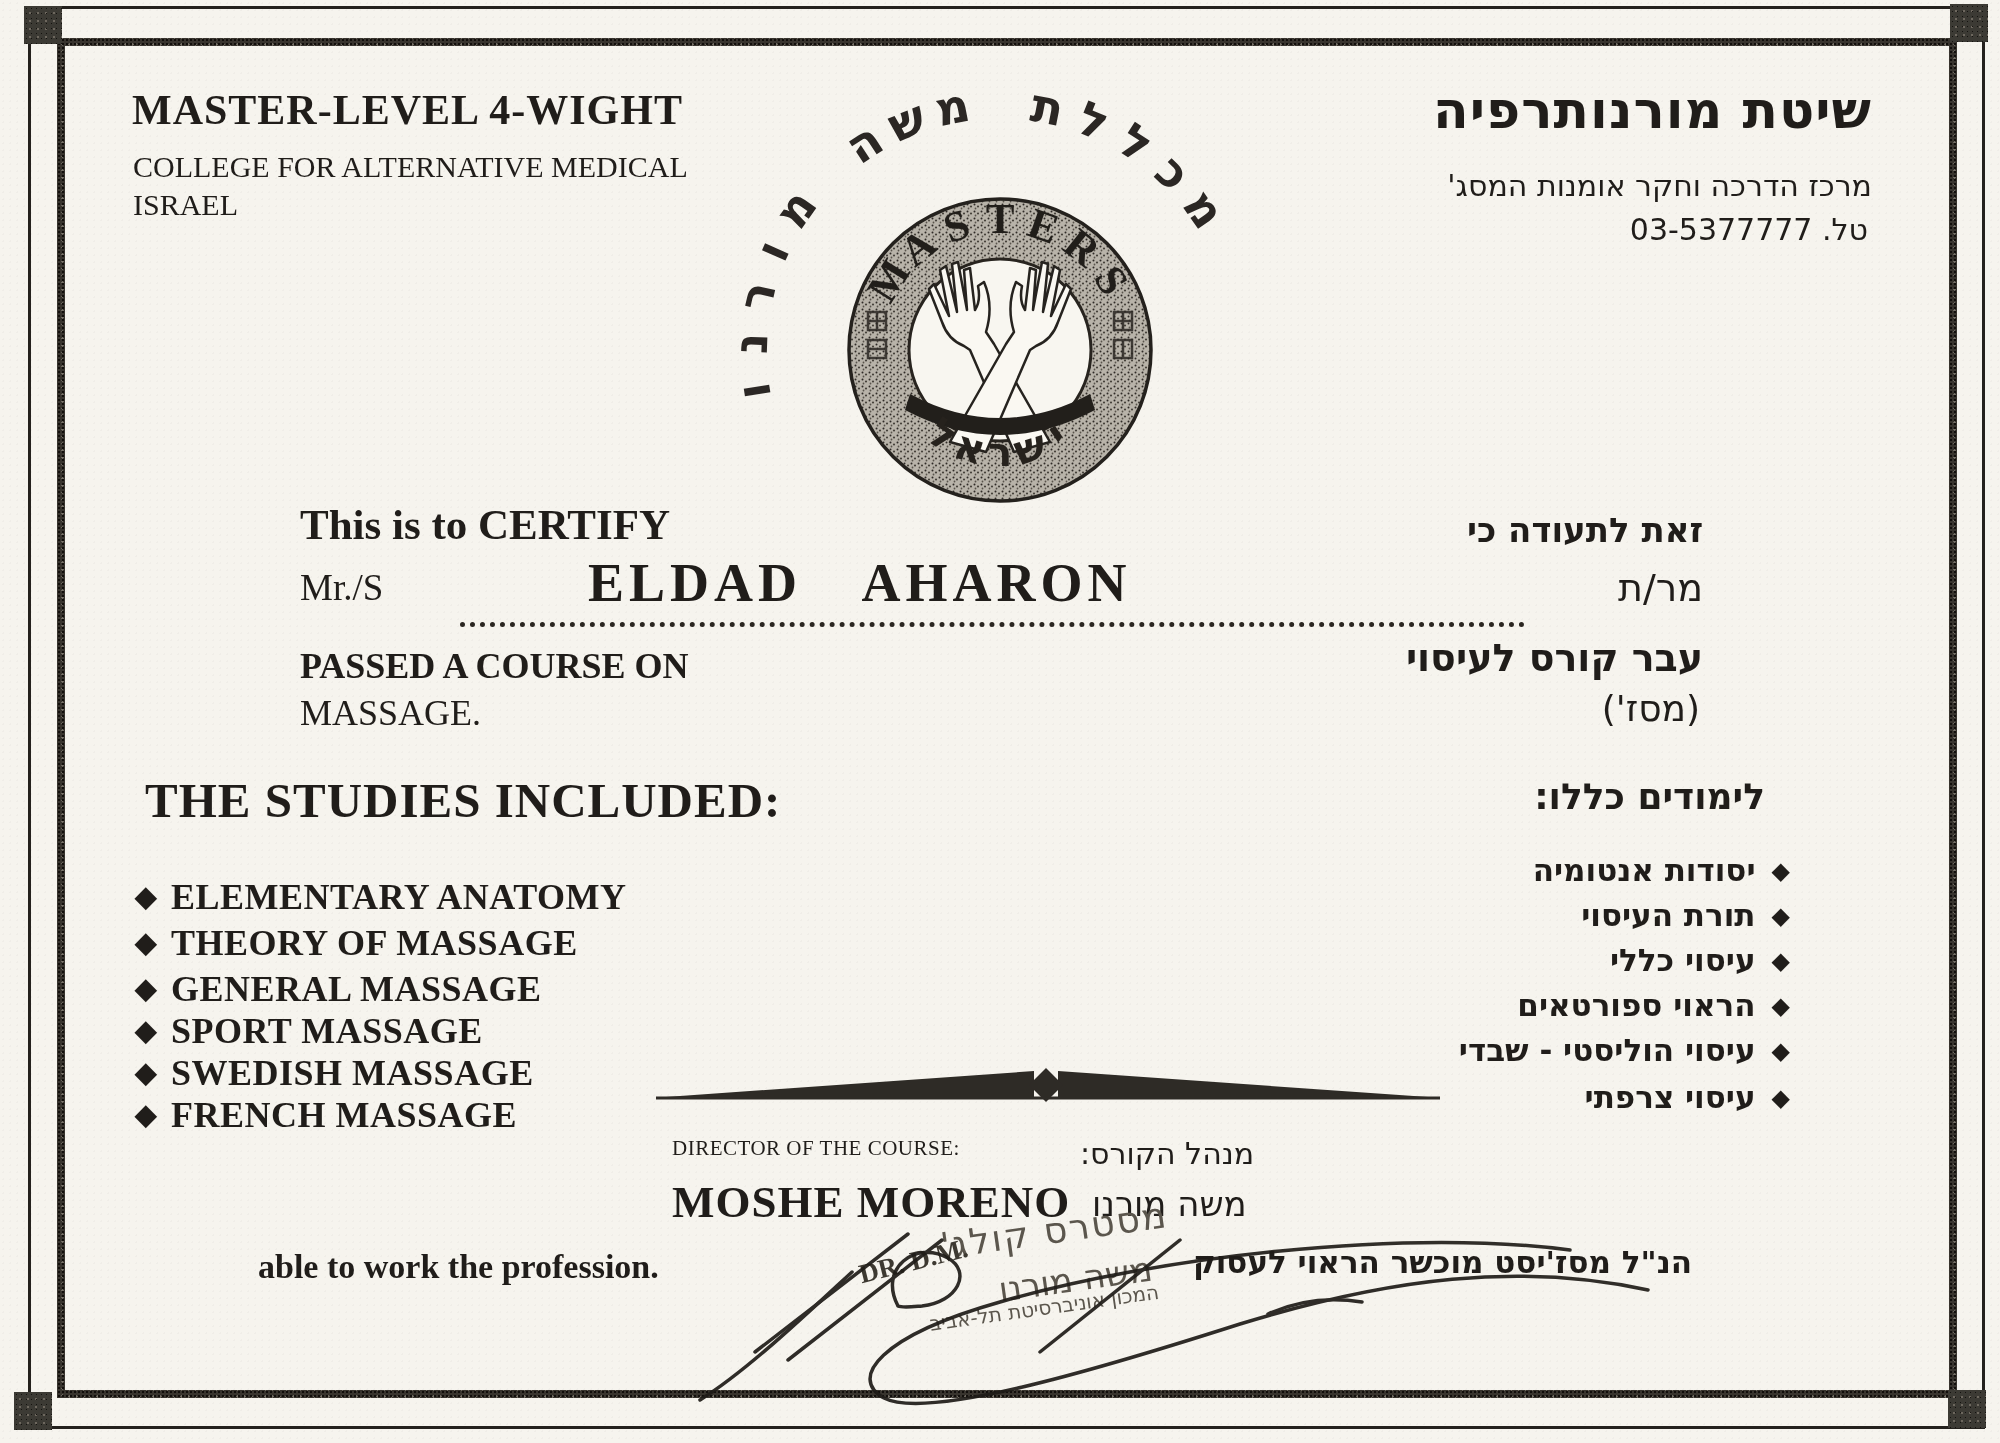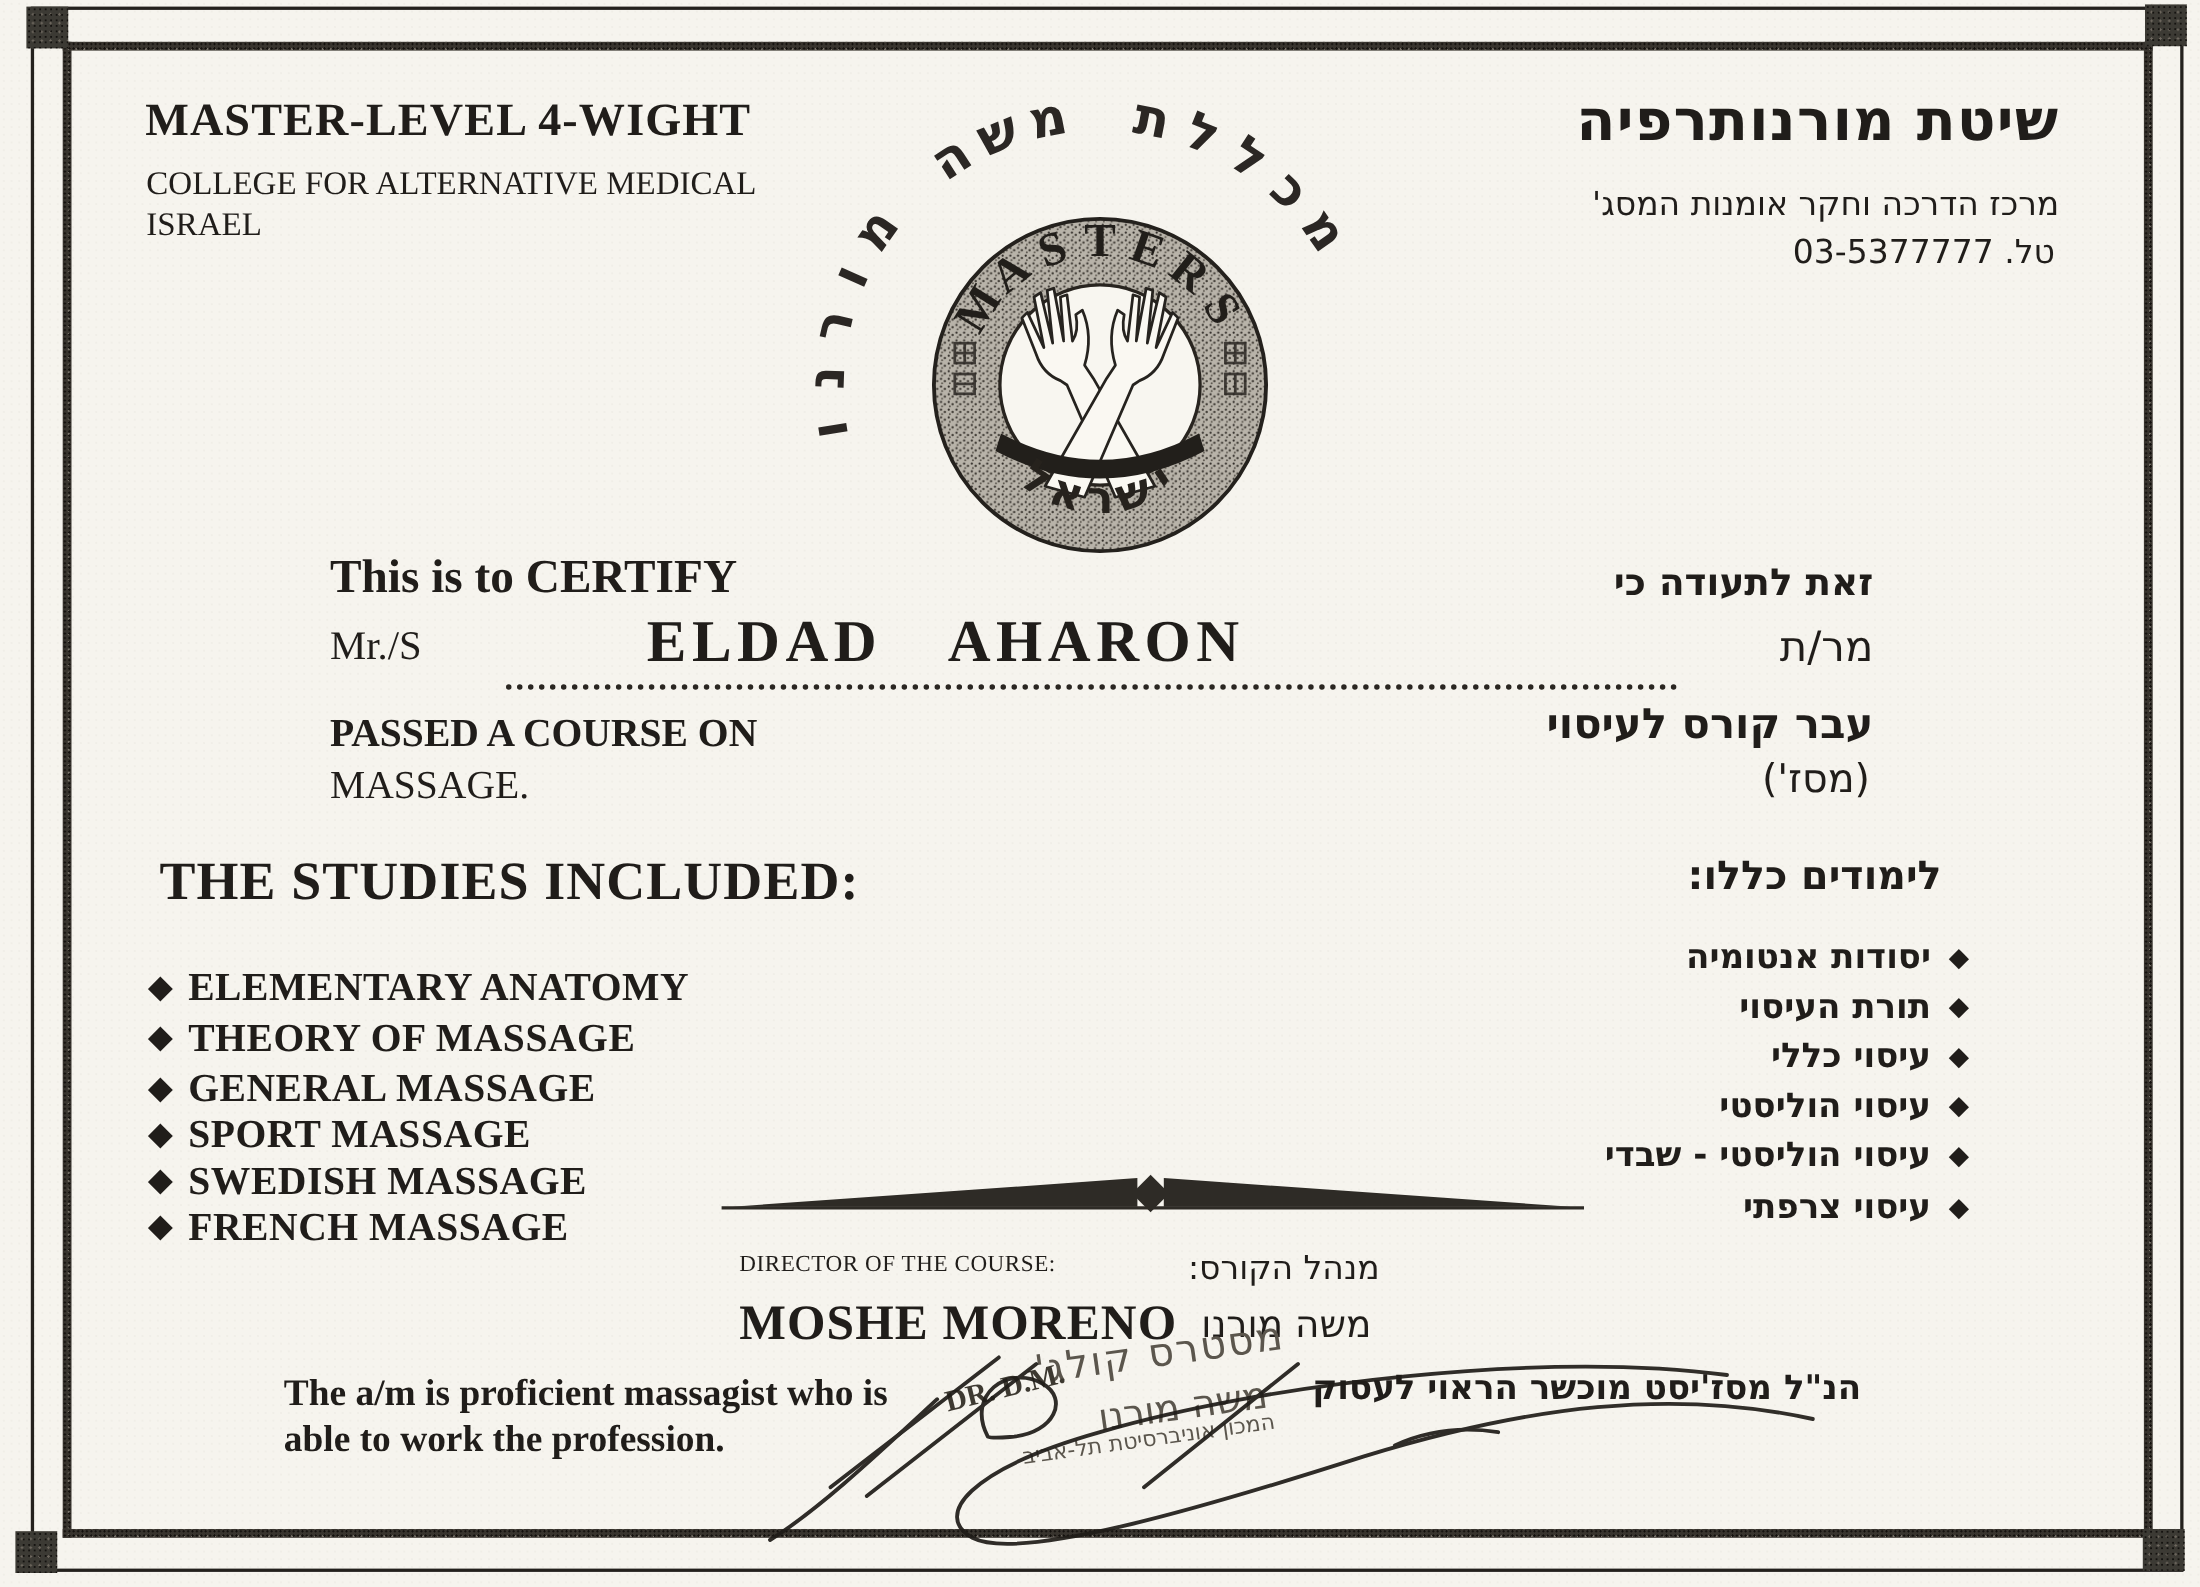--- a/index.html
+++ b/index.html
@@ -107,31 +107,30 @@
 <div class="en-item" style="top:876px"><span class="blt">◆</span><span>ELEMENTARY ANATOMY</span></div>
 <div class="en-item" style="top:922px"><span class="blt">◆</span><span>THEORY OF MASSAGE</span></div>
 <div class="en-item" style="top:968px"><span class="blt">◆</span><span>GENERAL MASSAGE</span></div>
 <div class="en-item" style="top:1010px"><span class="blt">◆</span><span>SPORT MASSAGE</span></div>
 <div class="en-item" style="top:1052px"><span class="blt">◆</span><span>SWEDISH MASSAGE</span></div>
 <div class="en-item" style="top:1094px"><span class="blt">◆</span><span>FRENCH MASSAGE</span></div>
 
 <div class="he-item" style="top:852px"><span class="blt">◆</span><span>יסודות אנטומיה</span></div>
 <div class="he-item" style="top:897px"><span class="blt">◆</span><span>תורת העיסוי</span></div>
 <div class="he-item" style="top:942px"><span class="blt">◆</span><span>עיסוי כללי</span></div>
-<div class="he-item" style="top:987px"><span class="blt">◆</span><span>עיסוי הוליסטי</span></div>
+<div class="he-item" style="top:987px"><span class="blt">◆</span><span>הראוי ספורטאים</span></div>
 <div class="he-item" style="top:1032px"><span class="blt">◆</span><span>עיסוי הוליסטי - שבדי</span></div>
 <div class="he-item" style="top:1079px"><span class="blt">◆</span><span>עיסוי צרפתי</span></div>
 
 <div class="abs dir-label-en">DIRECTOR OF THE COURSE:</div>
 <div class="abs dir-name-en">MOSHE MORENO</div>
 <div class="abs he dir-label-he">מנהל הקורס:</div>
 <div class="abs he dir-name-he">משה מורנו</div>
 
 <div class="abs foot-en">
-  <div>The a/m is proficient massagist who is</div>
   <div>able to work the profession.</div>
 </div>
 <div class="abs he foot-he">
   <div>הנ"ל מסז'יסט מוכשר הראוי לעסוק</div>
 </div>
 
 <div class="abs he stamp stamp1">מסטרס קולג'</div>
 <div class="abs he stamp stamp2">משה מורנו</div>
 <div class="abs he stamp stamp3">המכון אוניברסיטת תל-אביב</div>
 <div class="abs stamp-dr">DR. D.M.</div>

